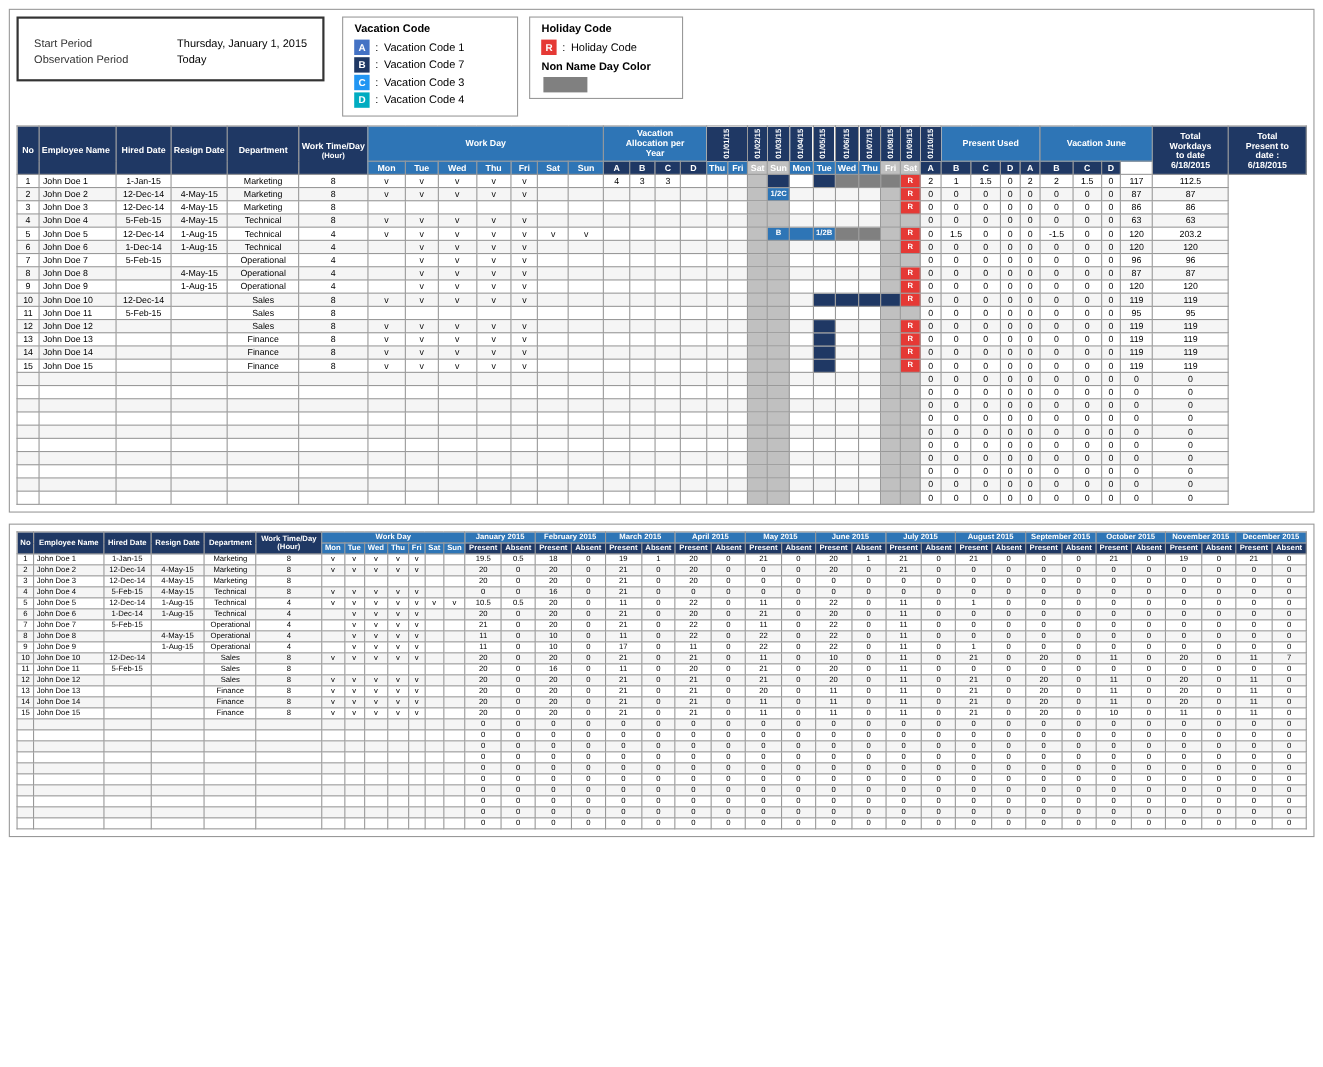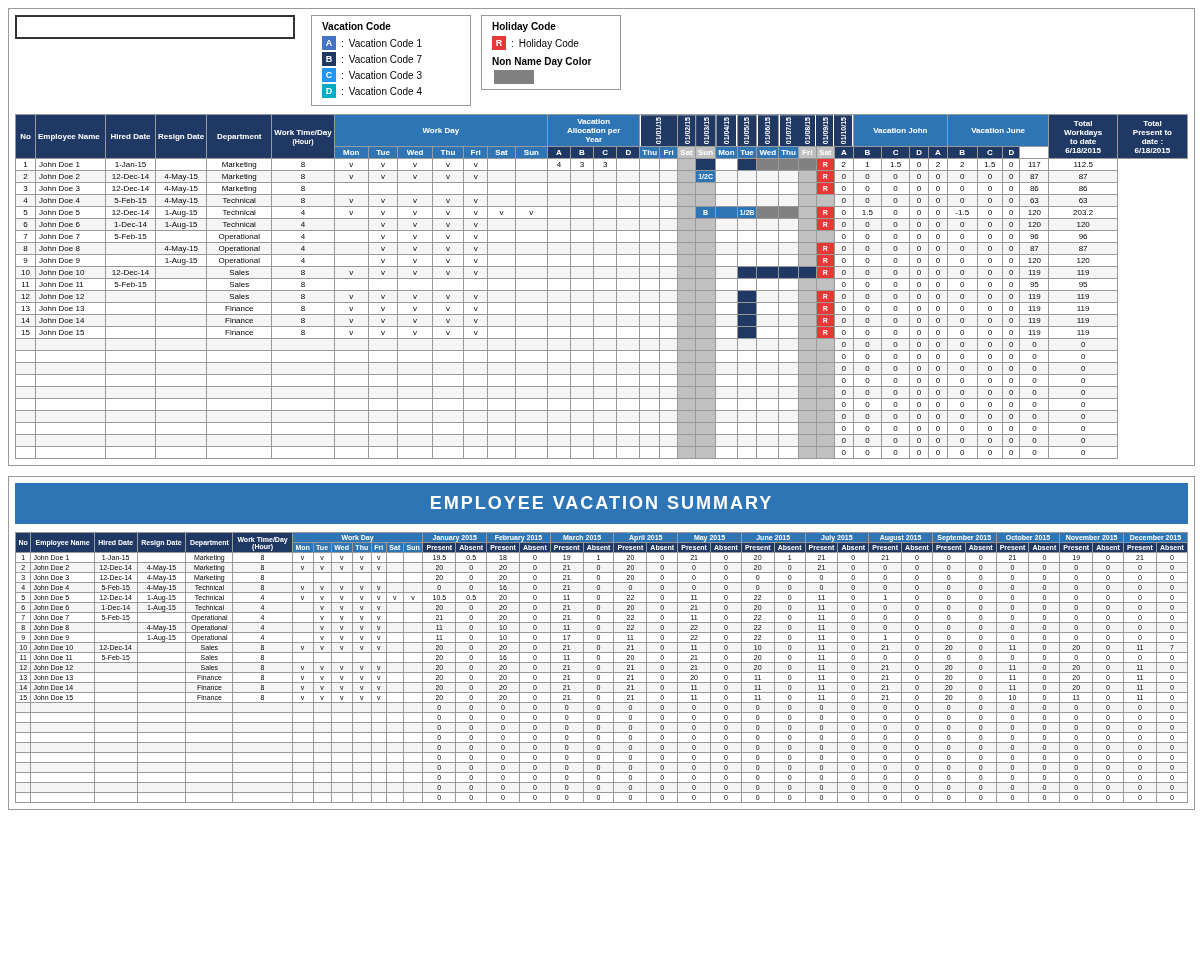--- a/index.html
+++ b/index.html
@@ -34,20 +34,30 @@
     .summary-table { width: 100%; border-collapse: collapse; font-size: 7px; }
     .summary-table th, .summary-table td { border: 1px solid #999; text-align: center; padding: 1px 2px; white-space: nowrap; }
   </style>
 </head>
 <body>
 
 <div class="main-container">
 
   <div class="header-section">
     <div style="border:2px solid #333; padding:10px 14px; margin-right:16px; min-width:280px;">
+      <div class="period-info" style="margin-top:8px; font-size:10px;">
+        <div class="period-row">
+          <span style="min-width:110px; color:#333;">Start Period</span>
+          <span>Thursday, January 1, 2015</span>
+        </div>
+        <div class="period-row" style="margin-top:3px;">
+          <span style="min-width:110px; color:#333;">Observation Period</span>
+          <span>Today</span>
+        </div>
+      </div>
     </div>
 
     <div style="border:1px solid #999; padding:5px 10px; margin-right:10px; min-width:160px;">
       <div style="font-weight:bold; font-size:10px; margin-bottom:4px;">Vacation Code</div>
       <div style="display:flex; align-items:center; gap:5px; margin-bottom:2px; font-size:10px;">
         <span style="background:#4472C4; color:white; width:14px; height:14px; display:inline-flex; align-items:center; justify-content:center; font-weight:bold; font-size:9px;">A</span>
         <span>:</span>
         <span>Vacation Code 1</span>
       </div>
       <div style="display:flex; align-items:center; gap:5px; margin-bottom:2px; font-size:10px;">
@@ -94,21 +104,21 @@
         <th colspan="2" class="th-dark" style="font-size:7px; writing-mode:vertical-rl; transform:rotate(180deg); padding:2px;">01/01/15</th>
         <th colspan="1" class="th-dark" style="font-size:7px; writing-mode:vertical-rl; transform:rotate(180deg); padding:2px;">01/02/15</th>
         <th colspan="1" class="th-dark" style="font-size:7px; writing-mode:vertical-rl; transform:rotate(180deg); padding:2px;">01/03/15</th>
         <th colspan="1" class="th-dark" style="font-size:7px; writing-mode:vertical-rl; transform:rotate(180deg); padding:2px;">01/04/15</th>
         <th colspan="1" class="th-dark" style="font-size:7px; writing-mode:vertical-rl; transform:rotate(180deg); padding:2px;">01/05/15</th>
         <th colspan="1" class="th-dark" style="font-size:7px; writing-mode:vertical-rl; transform:rotate(180deg); padding:2px;">01/06/15</th>
         <th colspan="1" class="th-dark" style="font-size:7px; writing-mode:vertical-rl; transform:rotate(180deg); padding:2px;">01/07/15</th>
         <th colspan="1" class="th-dark" style="font-size:7px; writing-mode:vertical-rl; transform:rotate(180deg); padding:2px;">01/08/15</th>
         <th colspan="1" class="th-dark" style="font-size:7px; writing-mode:vertical-rl; transform:rotate(180deg); padding:2px;">01/09/15</th>
         <th colspan="1" class="th-dark" style="font-size:7px; writing-mode:vertical-rl; transform:rotate(180deg); padding:2px;">01/10/15</th>
-        <th colspan="4" class="th-blue">Vacation John</th>
+        <th colspan="4" class="th-blue">Present Used</th>
         <th colspan="4" class="th-blue">Vacation June</th>
         <th rowspan="3" class="th-dark" style="font-size:8px;">Total<br>Workdays<br>to date<br>6/18/2015</th>
         <th rowspan="3" class="th-dark" style="font-size:8px;">Total<br>Present to<br>date :<br>6/18/2015</th>
       </tr>
       <tr>
 
         <th class="th-blue">Mon</th>
         <th class="th-blue">Tue</th>
         <th class="th-blue">Wed</th>
         <th class="th-blue">Thu</th>
@@ -1118,23 +1128,20 @@
           <td style="font-size: 8px;">0</td>
           <td style="font-size: 8px;">0</td>
           <td style="font-size: 8px;">0</td>
           <td style="font-size: 8px;">0</td>
         </tr>
       </tbody>
   </table>
 </div>
 
 <div class="summary-container" style="margin-top:10px;">
-  <div class="summary-title-bar">
-    <h2>EMPLOYEE VACATION SUMMARY</h2>
-  </div>
 
   <table class="summary-table">
     <thead>
       <tr>
         <th rowspan="3" class="th-dark" style="font-size:7px;">No</th>
         <th rowspan="3" class="th-dark" style="font-size:7px; min-width:55px;">Employee Name</th>
         <th rowspan="3" class="th-dark" style="font-size:7px;">Hired Date</th>
         <th rowspan="3" class="th-dark" style="font-size:7px;">Resign Date</th>
         <th rowspan="3" class="th-dark" style="font-size:7px;">Department</th>
         <th rowspan="3" class="th-dark" style="font-size:7px;">Work Time/Day<br>(Hour)</th>

